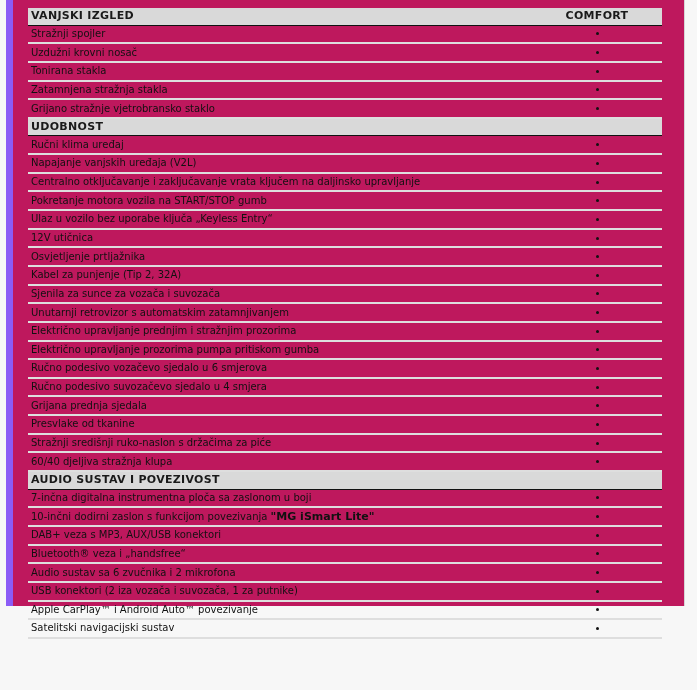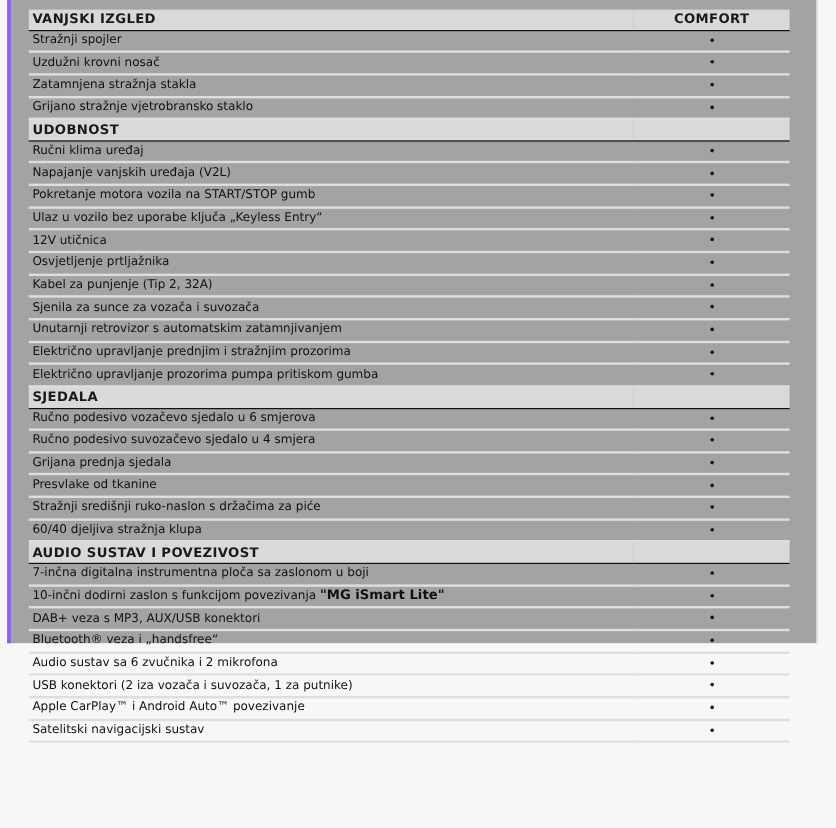--- a/index.html
+++ b/index.html
@@ -1,22 +1,22 @@
 <!DOCTYPE html>
 <html><head>
 <meta charset="utf-8">
 <style>
   html, body { margin: 0; padding: 0; }
   body {
     width: 697px; height: 690px; background: #f7f7f7;
     font-family: "DejaVu Sans", sans-serif; position: relative; overflow: hidden;
   }
   .page {
-    position: absolute; left: 6px; top: 0; width: 671px; height: 536px;
-    background: #a3a3a3; border-left: 3px solid #8b5cf6; border-right: 1px solid #d6d6d6;
+    position: absolute; left: 6px; top: 0; width: 671px; height: 606px;
+    background: #be185d; border-left: 7px solid #8b5cf6; border-right: 1px solid #d6d6d6;
   }
   .spec-table {
     position: absolute; left: 15px; top: 8px; width: 634px;
     border-collapse: collapse;
   }
   .spec-table td { padding: 0; height: 16.65px; line-height: 14px; vertical-align: middle; }
   .row-section td {
     background: #d9d9d9; border-bottom: 1.5px solid #111;
     font-weight: bold; font-size: 11px; letter-spacing: 0.3px; color: #1a1a1a;
   }
@@ -40,37 +40,45 @@
         </tr>
         <tr class="row-item">
           <td class="label"><span>Stražnji spojler</span></td>
           <td class="mark"><span></span></td>
         </tr>
         <tr class="row-item">
           <td class="label"><span>Uzdužni krovni nosač</span></td>
           <td class="mark"><span></span></td>
         </tr>
         <tr class="row-item">
+          <td class="label"><span>Tonirana stakla</span></td>
+          <td class="mark"><span></span></td>
+        </tr>
+        <tr class="row-item">
           <td class="label"><span>Zatamnjena stražnja stakla</span></td>
           <td class="mark"><span></span></td>
         </tr>
         <tr class="row-item">
           <td class="label"><span>Grijano stražnje vjetrobransko staklo</span></td>
           <td class="mark"><span></span></td>
         </tr>
         <tr class="row-section">
           <td class="label">UDOBNOST</td>
           <td class="col-head mark"></td>
         </tr>
         <tr class="row-item">
           <td class="label"><span>Ručni klima uređaj</span></td>
           <td class="mark"><span></span></td>
         </tr>
         <tr class="row-item">
           <td class="label"><span>Napajanje vanjskih uređaja (V2L)</span></td>
+          <td class="mark"><span></span></td>
+        </tr>
+        <tr class="row-item">
+          <td class="label"><span>Centralno otključavanje i zaključavanje vrata ključem na daljinsko upravljanje</span></td>
           <td class="mark"><span></span></td>
         </tr>
         <tr class="row-item">
           <td class="label"><span>Pokretanje motora vozila na START/STOP gumb</span></td>
           <td class="mark"><span></span></td>
         </tr>
         <tr class="row-item">
           <td class="label"><span>Ulaz u vozilo bez uporabe ključa „Keyless Entry“</span></td>
           <td class="mark"><span></span></td>
         </tr>
@@ -94,24 +102,20 @@
           <td class="label"><span>Unutarnji retrovizor s automatskim zatamnjivanjem</span></td>
           <td class="mark"><span></span></td>
         </tr>
         <tr class="row-item">
           <td class="label"><span>Električno upravljanje prednjim i stražnjim prozorima</span></td>
           <td class="mark"><span></span></td>
         </tr>
         <tr class="row-item">
           <td class="label"><span>Električno upravljanje  prozorima pumpa pritiskom gumba</span></td>
           <td class="mark"><span></span></td>
-        </tr>
-        <tr class="row-section">
-          <td class="label">SJEDALA</td>
-          <td class="col-head mark"></td>
         </tr>
         <tr class="row-item">
           <td class="label"><span>Ručno podesivo vozačevo sjedalo u 6 smjerova</span></td>
           <td class="mark"><span></span></td>
         </tr>
         <tr class="row-item">
           <td class="label"><span>Ručno podesivo suvozačevo sjedalo u 4 smjera</span></td>
           <td class="mark"><span></span></td>
         </tr>
         <tr class="row-item">

